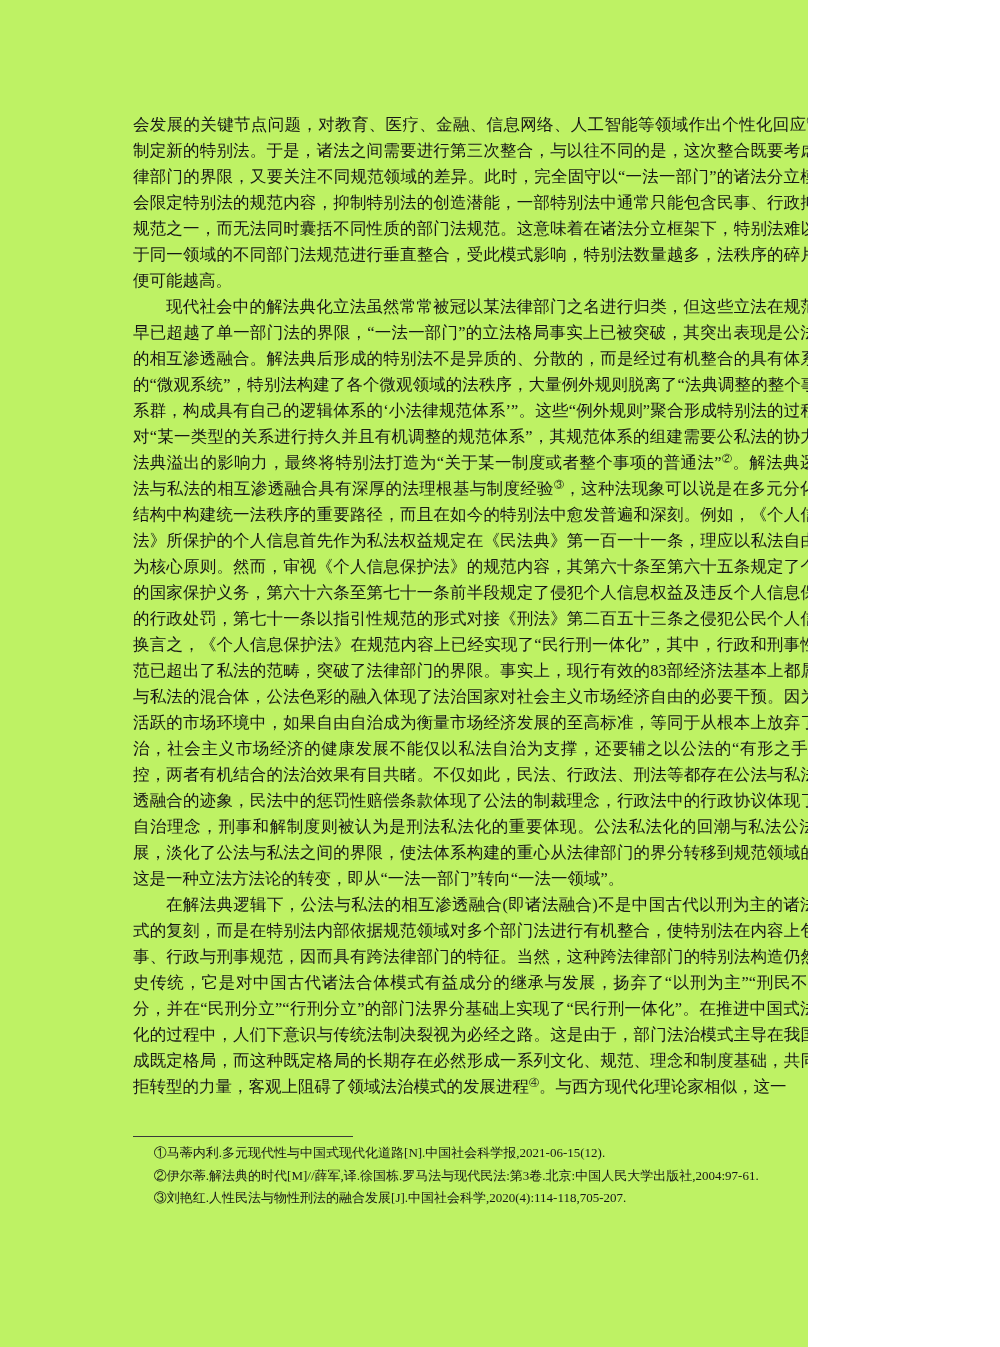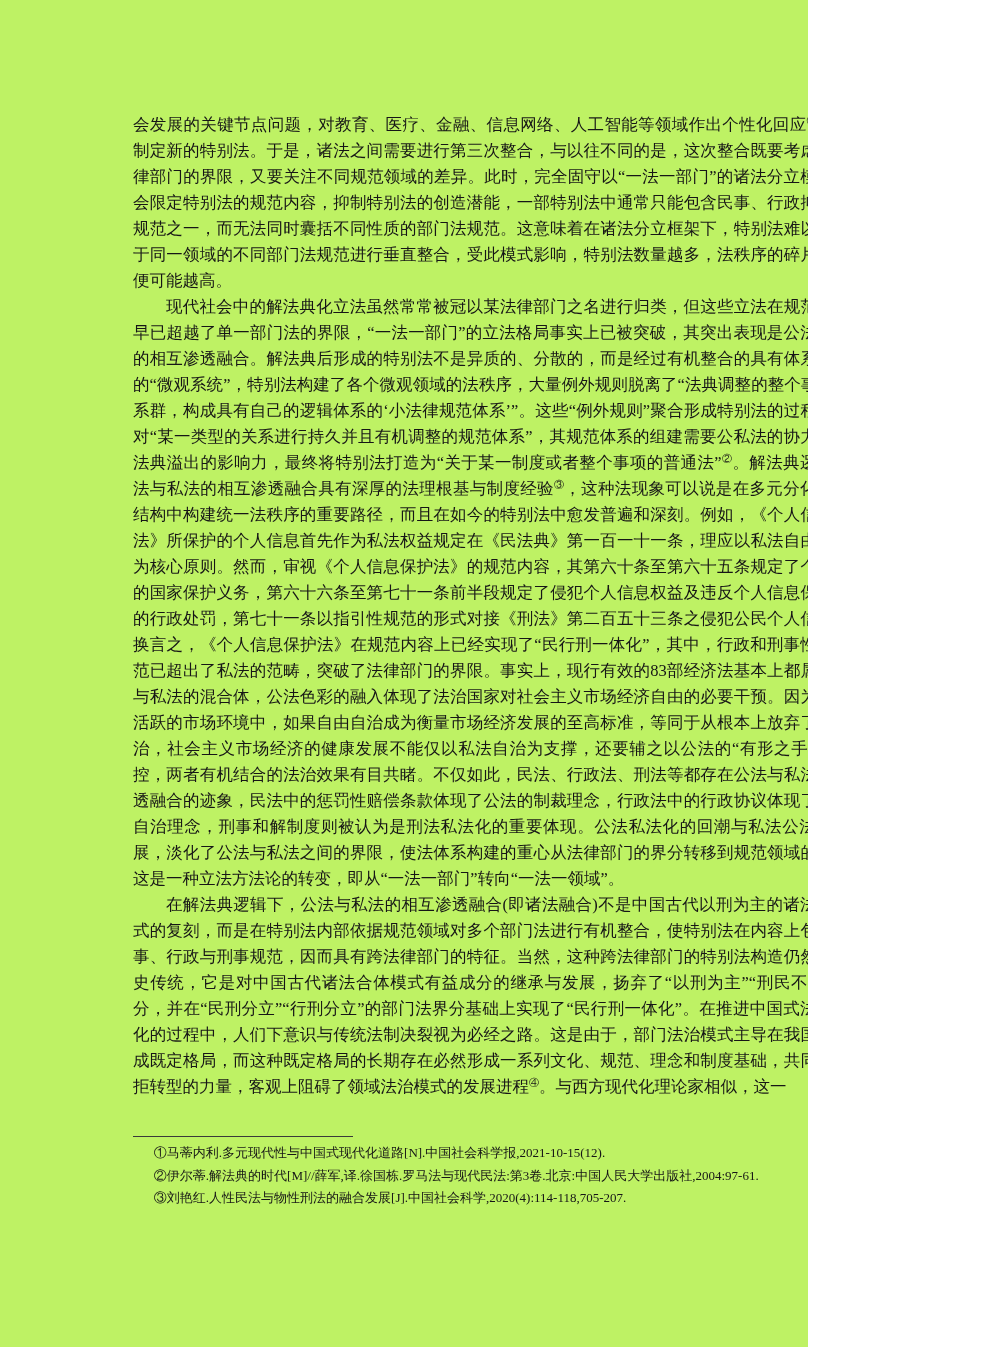--- a/index.html
+++ b/index.html
@@ -74,20 +74,20 @@
 <div class="page">
   <div class="article-body">
       <p class="para">会发展的关键节点问题，对教育、医疗、金融、信息网络、人工智能等领域作出个性化回应<sup class="fnmark">①</sup>，频繁制定新的特别法。于是，诸法之间需要进行第三次整合，与以往不同的是，这次整合既要考虑不同法律部门的界限，又要关注不同规范领域的差异。此时，完全固守以“一法一部门”的诸法分立模式必然会限定特别法的规范内容，抑制特别法的创造潜能，一部特别法中通常只能包含民事、行政抑或刑事规范之一，而无法同时囊括不同性质的部门法规范。这意味着在诸法分立框架下，特别法难以对归属于同一领域的不同部门法规范进行垂直整合，受此模式影响，特别法数量越多，法秩序的碎片化程度便可能越高。</p>
       <p class="para indent">现代社会中的解法典化立法虽然常常被冠以某法律部门之名进行归类，但这些立法在规范内容上早已超越了单一部门法的界限，“一法一部门”的立法格局事实上已被突破，其突出表现是公法与私法的相互渗透融合。解法典后形成的特别法不是异质的、分散的，而是经过有机整合的具有体系化效用的“微观系统”，特别法构建了各个微观领域的法秩序，大量例外规则脱离了“法典调整的整个事项或关系群，构成具有自己的逻辑体系的‘小法律规范体系’”。这些“例外规则”聚合形成特别法的过程，需要对“某一类型的关系进行持久并且有机调整的规范体系”，其规范体系的组建需要公私法的协力来消接法典溢出的影响力，最终将特别法打造为“关于某一制度或者整个事项的普通法”<sup class="fnmark">②</sup>。解法典逻辑下公法与私法的相互渗透融合具有深厚的法理根基与制度经验<sup class="fnmark">③</sup>，这种法现象可以说是在多元分化的社会结构中构建统一法秩序的重要路径，而且在如今的特别法中愈发普遍和深刻。例如，《个人信息保护法》所保护的个人信息首先作为私法权益规定在《民法典》第一百一十一条，理应以私法自由和自治为核心原则。然而，审视《个人信息保护法》的规范内容，其第六十条至第六十五条规定了个人信息的国家保护义务，第六十六条至第七十一条前半段规定了侵犯个人信息权益及违反个人信息保护义务的行政处罚，第七十一条以指引性规范的形式对接《刑法》第二百五十三条之侵犯公民个人信息罪。换言之，《个人信息保护法》在规范内容上已经实现了“民行刑一体化”，其中，行政和刑事性质的规范已超出了私法的范畴，突破了法律部门的界限。事实上，现行有效的83部经济法基本上都属于公法与私法的混合体，公法色彩的融入体现了法治国家对社会主义市场经济自由的必要干预。因为在高度活跃的市场环境中，如果自由自治成为衡量市场经济发展的至高标准，等同于从根本上放弃了自由自治，社会主义市场经济的健康发展不能仅以私法自治为支撑，还要辅之以公法的“有形之手”加以调控，两者有机结合的法治效果有目共睹。不仅如此，民法、行政法、刑法等都存在公法与私法相互渗透融合的迹象，民法中的惩罚性赔偿条款体现了公法的制裁理念，行政法中的行政协议体现了私法的自治理念，刑事和解制度则被认为是刑法私法化的重要体现。公法私法化的回潮与私法公法化的发展，淡化了公法与私法之间的界限，使法体系构建的重心从法律部门的界分转移到规范领域的调整，这是一种立法方法论的转变，即从“一法一部门”转向“一法一领域”。</p>
       <p class="para indent">在解法典逻辑下，公法与私法的相互渗透融合(即诸法融合)不是中国古代以刑为主的诸法合体模式的复刻，而是在特别法内部依据规范领域对多个部门法进行有机整合，使特别法在内容上包含了民事、行政与刑事规范，因而具有跨法律部门的特征。当然，这种跨法律部门的特别法构造仍然尊重历史传统，它是对中国古代诸法合体模式有益成分的继承与发展，扬弃了“以刑为主”“刑民不分”的成分，并在“民刑分立”“行刑分立”的部门法界分基础上实现了“民行刑一体化”。在推进中国式法治现代化的过程中，人们下意识与传统法制决裂视为必经之路。这是由于，部门法治模式主导在我国已经形成既定格局，而这种既定格局的长期存在必然形成一系列文化、规范、理念和制度基础，共同构成抗拒转型的力量，客观上阻碍了领域法治模式的发展进程<sup class="fnmark">④</sup>。与西方现代化理论家相似，这一</p>
     </div>
 
   <div class="footnote-area">
     <div class="fn-rule"></div>
     <div>
-        <div class="footnote">①马蒂内利.多元现代性与中国式现代化道路[N].中国社会科学报,2021-10-15(12).</div>
+        <div class="footnote">①马蒂内利.多元现代性与中国式现代化道路[N].中国社会科学报,2021-06-15(12).</div>
         <div class="footnote">②伊尔蒂.解法典的时代[M]//薛军,译.徐国栋.罗马法与现代民法:第3卷.北京:中国人民大学出版社,2004:97-61.</div>
         <div class="footnote">③刘艳红.人性民法与物性刑法的融合发展[J].中国社会科学,2020(4):114-118,705-207.</div>
       </div>
   </div>
 
   <div class="page-number">69</div>
 </div>
 
 </body></html>

